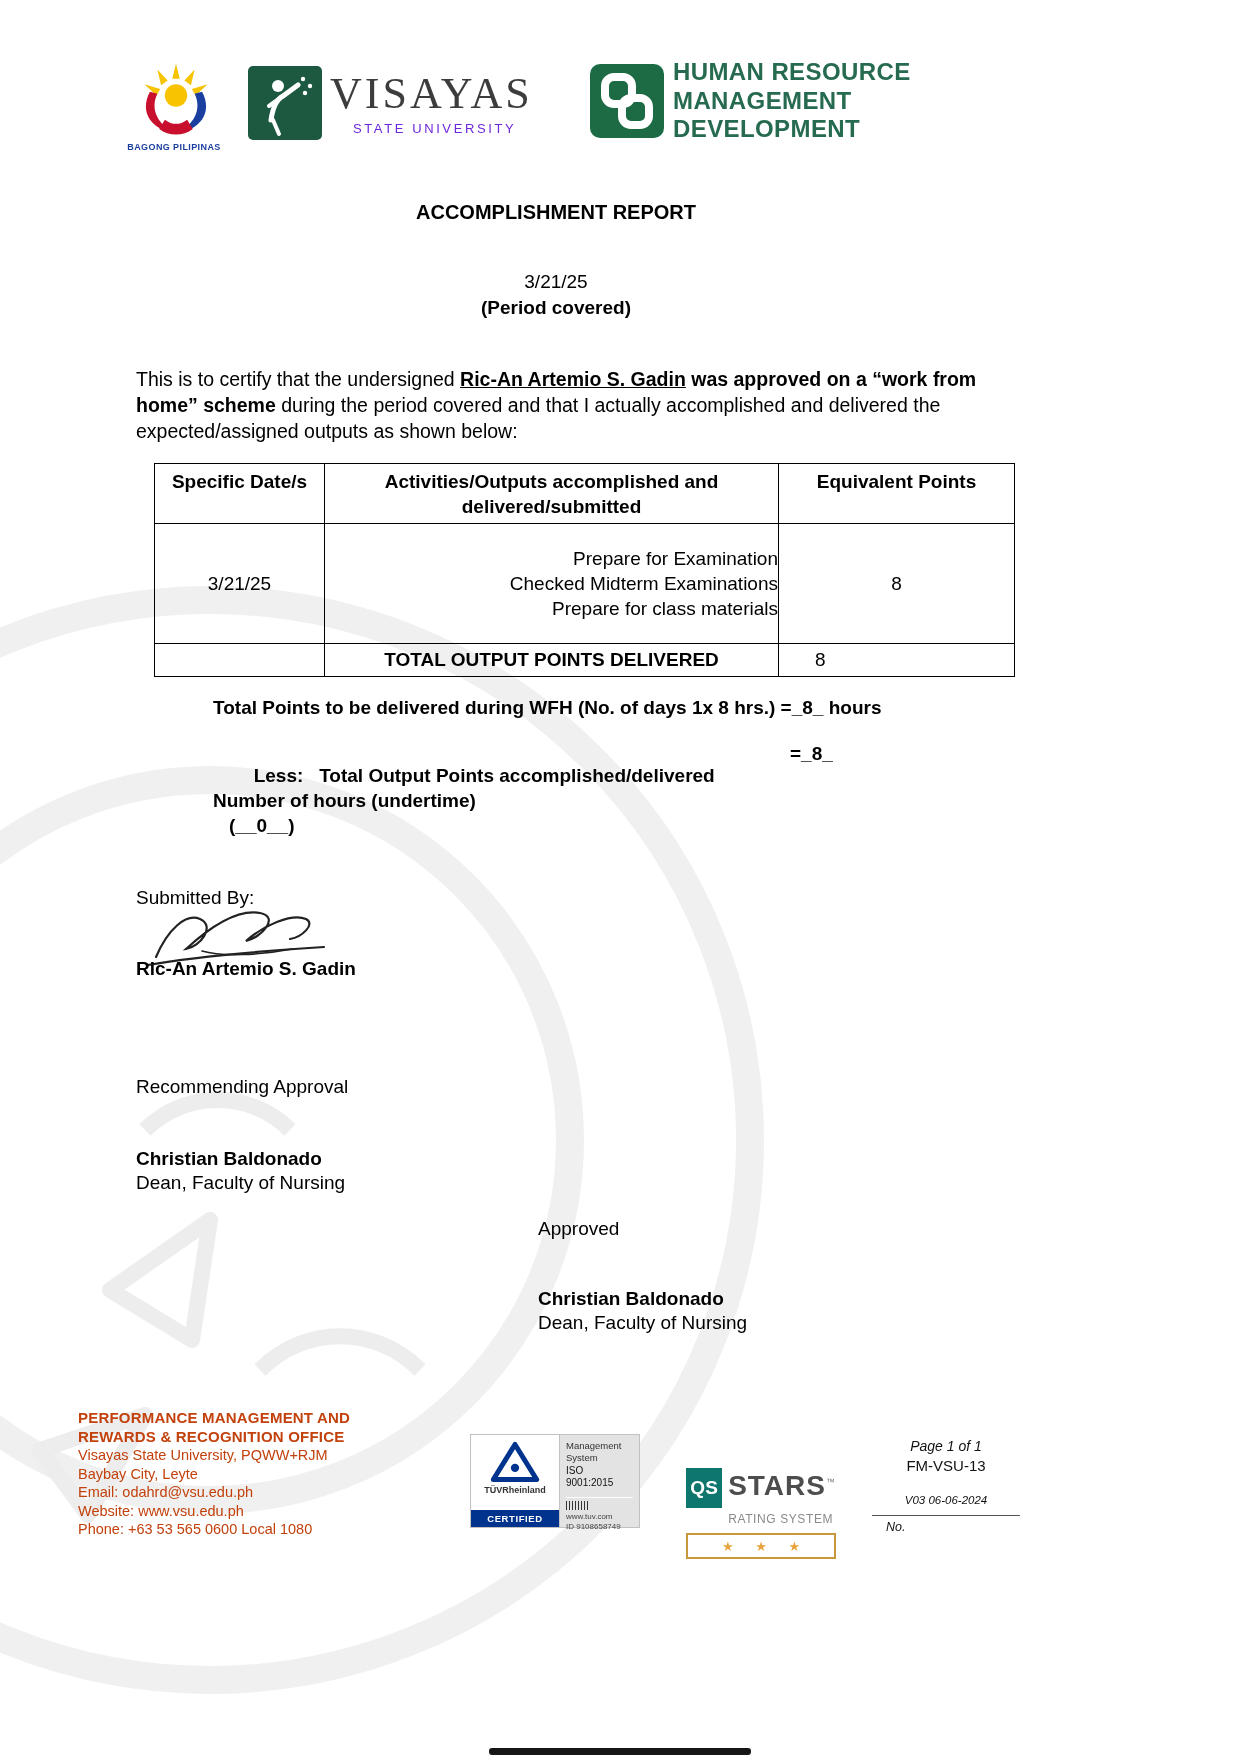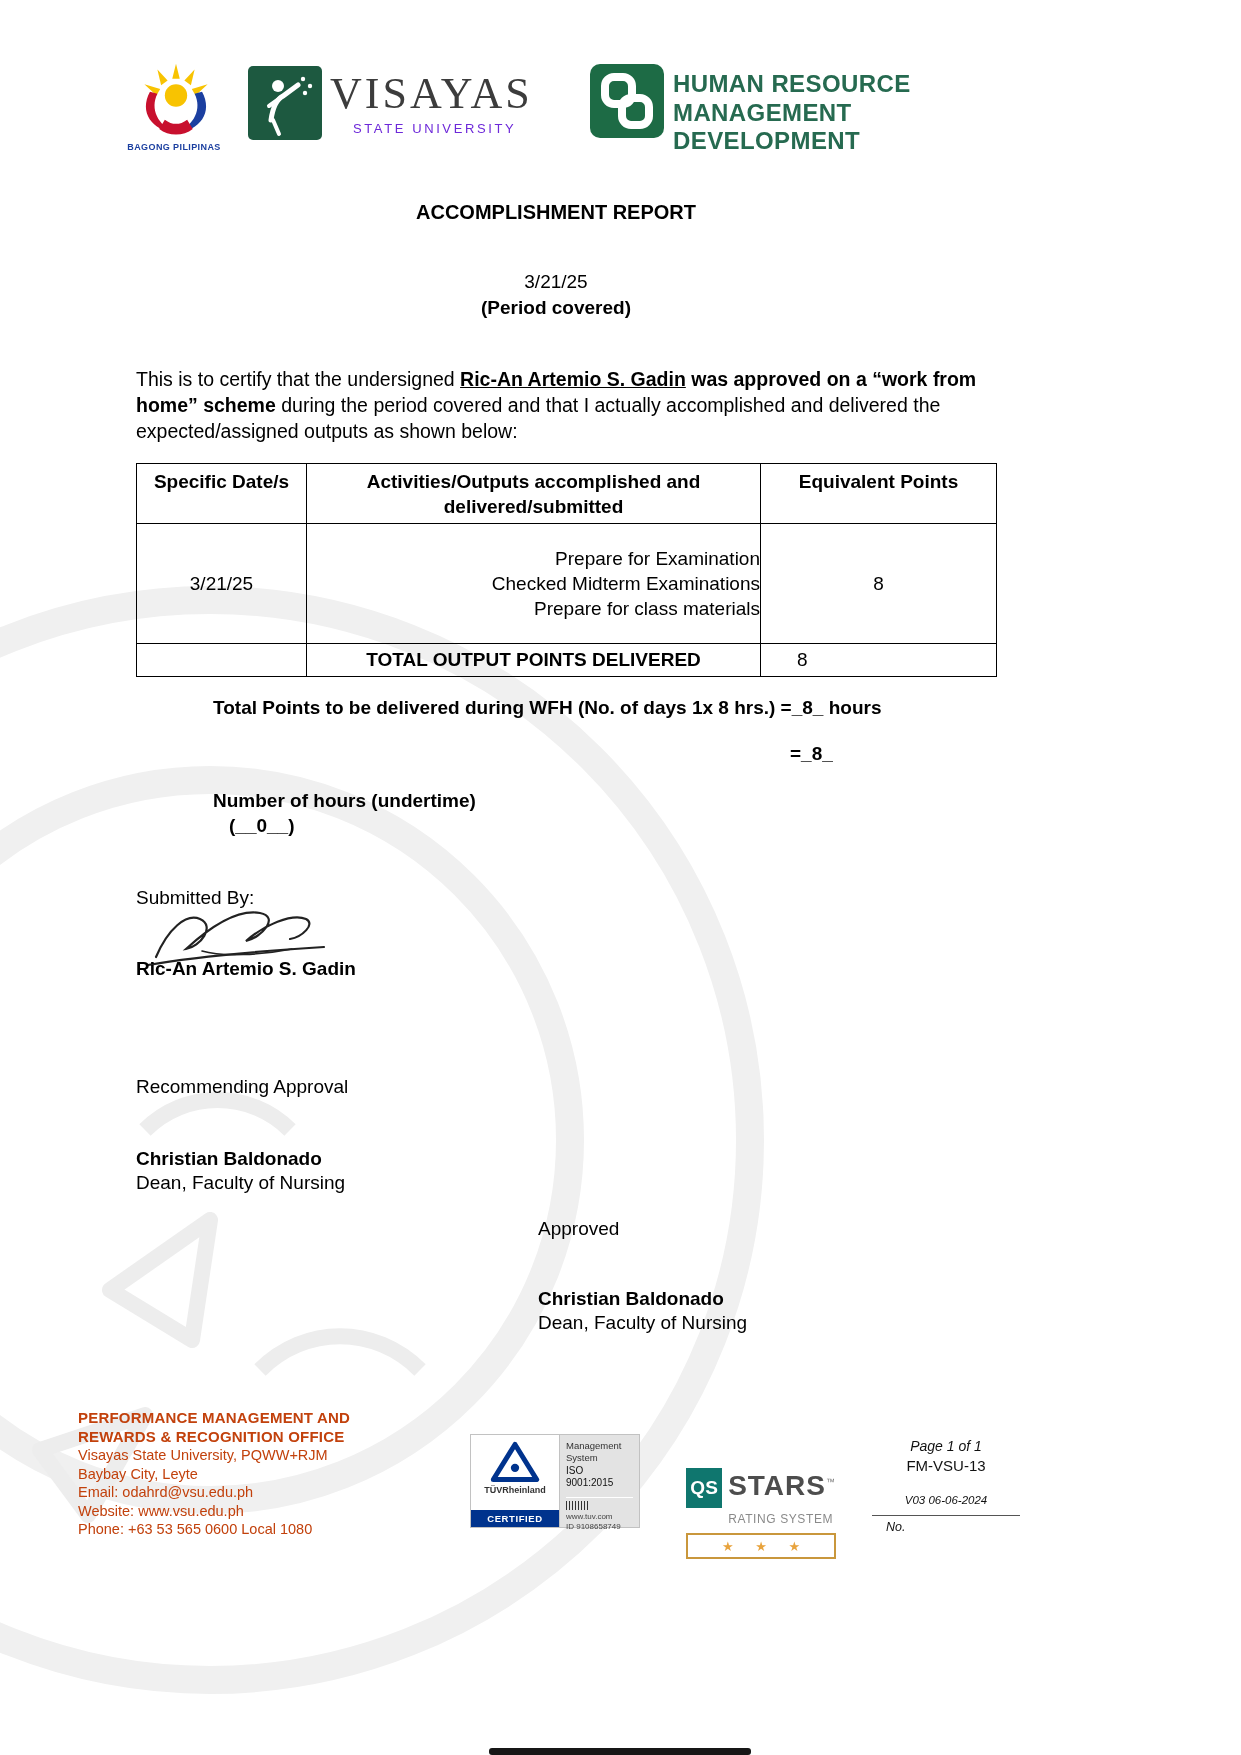--- a/index.html
+++ b/index.html
@@ -14,30 +14,30 @@
   .watermark { position:absolute; left:-360px; top:570px; pointer-events:none; z-index:0; }
   .content { position:absolute; inset:0; z-index:1; }
 
   
   .bp-logo { left:126px; top:62px; }
   .bp-label { left:114px; top:142px; width:120px; text-align:center; font-size:9px; font-weight:bold; color:#1b3fa0; letter-spacing:.4px; }
   .vsu-box { left:248px; top:66px; width:74px; height:74px; }
   .vsu-wordmark { left:330px; top:68px; font-family:"Liberation Serif", serif; font-size:44px; color:#3c3c3c; letter-spacing:3px; }
   .vsu-sub { left:353px; top:121px; font-size:13px; letter-spacing:2.6px; color:#6d28d9; }
   .hrmd-icon { left:590px; top:64px; }
-  .hrmd-text { left:673px; top:70px; font-size:24px; font-weight:bold; color:#266a50; line-height:28.5px; letter-spacing:.4px; }
+  .hrmd-text { left:673px; top:58px; font-size:24px; font-weight:bold; color:#266a50; line-height:28.5px; letter-spacing:.4px; }
 
   .doc-title { left:136px; top:201px; width:840px; text-align:center; font-weight:bold; font-size:20px; }
   .period-date { left:136px; top:271px; width:840px; text-align:center; font-size:19px; }
   .period-label { left:136px; top:297px; width:840px; text-align:center; font-size:19px; font-weight:bold; }
 
   .intro { left:136px; top:366px; width:852px; font-size:19.5px; line-height:26px; }
 
   
-  table.report { position:absolute; left:136px; top:463px; width:860px; border-collapse:collapse; table-layout:fixed; }
+  table.report { position:absolute; left:154px; top:463px; width:860px; border-collapse:collapse; table-layout:fixed; }
   .report th, .report td { border:1.5px solid #000; font-size:19px; }
   .report th { font-weight:bold; text-align:center; vertical-align:top; padding:5px 4px 4px; line-height:25px; }
   .report .data-row td { height:120px; vertical-align:middle; }
   .report td.c { text-align:center; }
   .report td.acts { padding-left:41px; line-height:25px;text-align:right; }
   .report .total-row td { height:33px; vertical-align:middle; }
   .report .total-label { font-weight:bold; text-align:center; }
   .report .total-points { padding-left:36px; }
 
   .sumline { position:absolute; font-size:19px; font-weight:bold; white-space:pre; }
@@ -170,20 +170,21 @@
         <tr class="total-row">
           <td></td>
           <td class="total-label">TOTAL OUTPUT POINTS DELIVERED</td>
           <td class="total-points">8</td>
         </tr>
       </tbody>
     </table>
 
     <div class="sumline" style="left:213px; top:697px;">Total Points to be delivered during WFH (No. of days 1x 8 hrs.) =_8_ hours</div>
     <div class="sumline" style="left:222px; top:743px;">
+      <span>Less:&nbsp;&nbsp;&nbsp;Total Output Points accomplished/delivered</span>
       <span class="less-value">=_8_</span>
     </div>
     <div class="sumline" style="left:213px; top:790px;">Number of hours (undertime)</div>
     <div class="sumline" style="left:229px; top:815px;">(__0__)</div>
 
     <div class="plain" style="left:136px; top:887px;">Submitted By:</div>
 
     <svg class="signature" width="190" height="85" viewBox="0 0 190 85">
       <g fill="none" stroke="#222" stroke-width="2.2" stroke-linecap="round">
         <path d="M14 58 C 26 30, 44 14, 58 20 C 74 27, 58 48, 44 50 C 68 28, 96 10, 118 14 C 138 18, 120 38, 104 42 C 122 26, 150 14, 164 20 C 174 25, 160 38, 148 40"></path>

